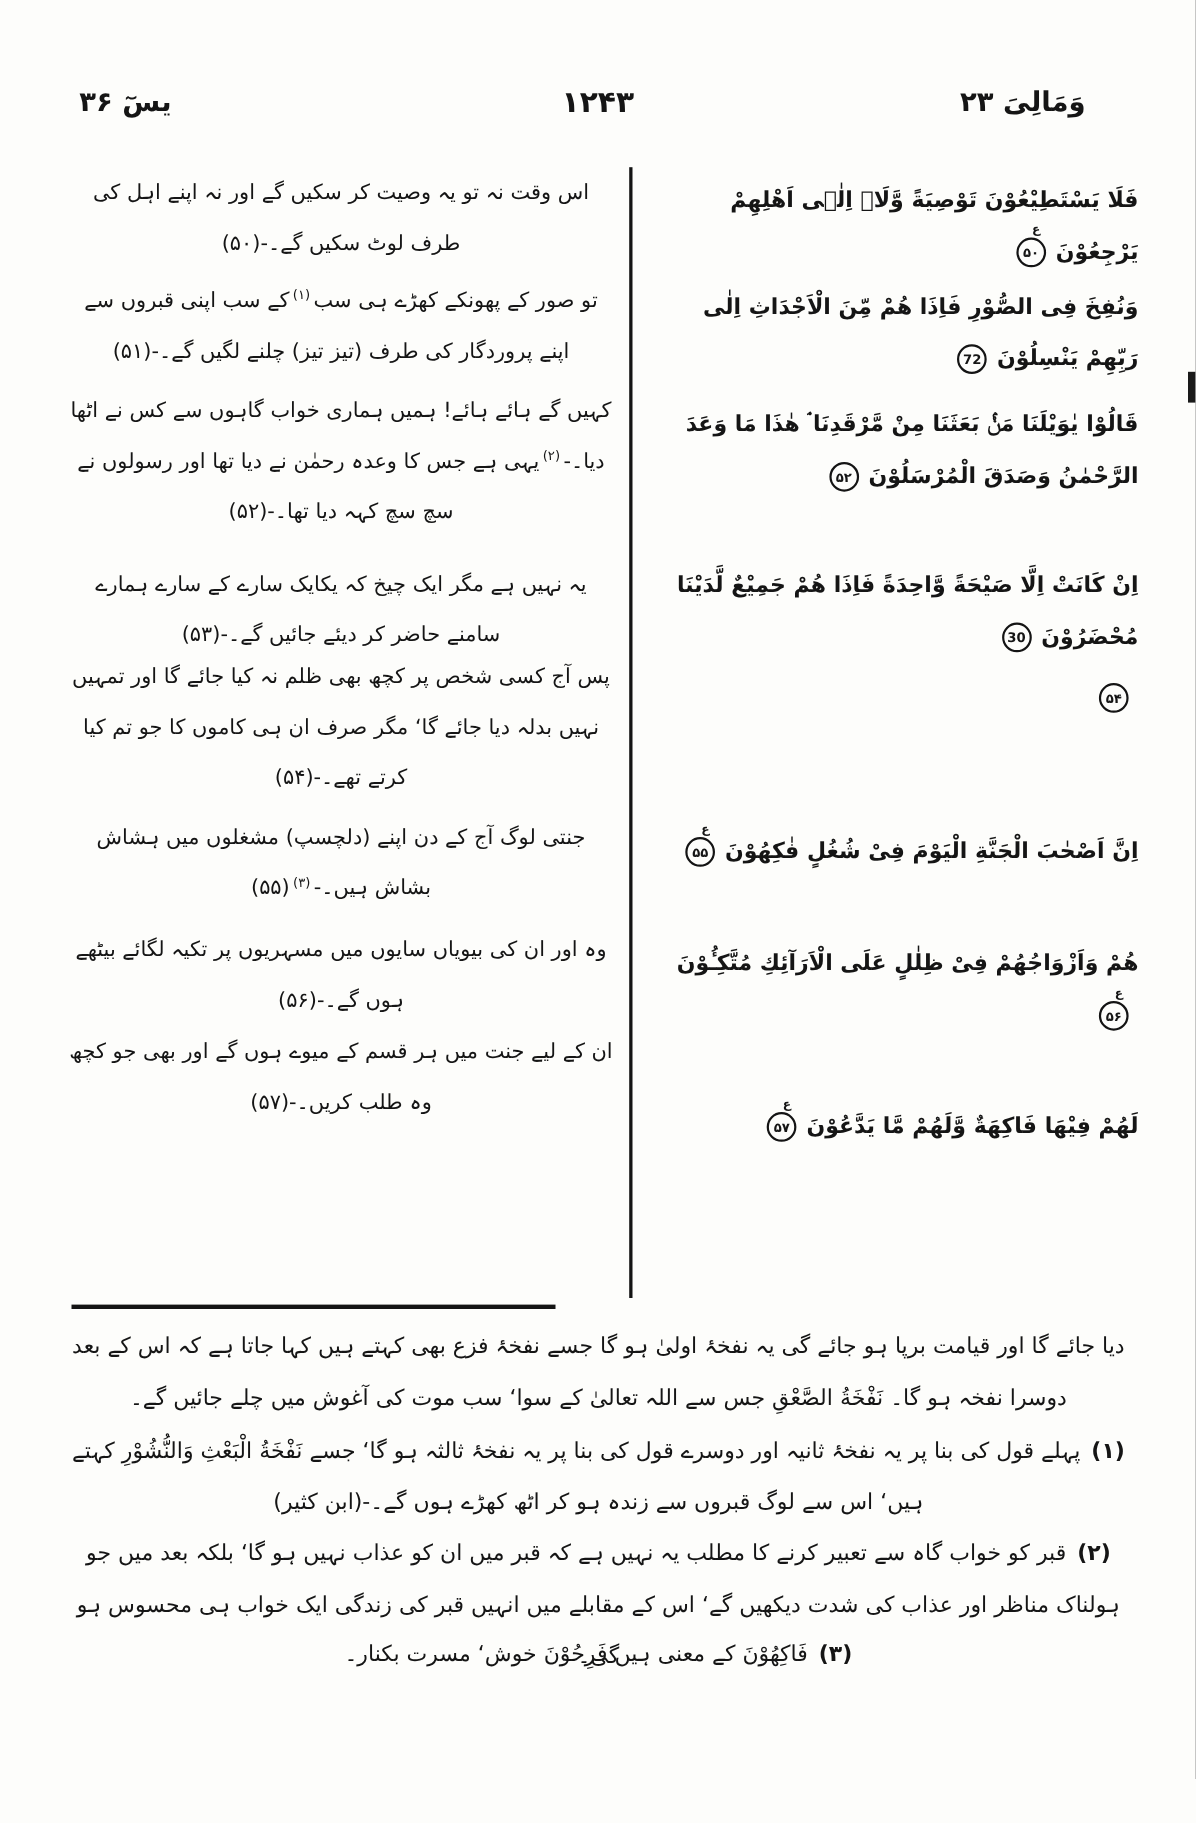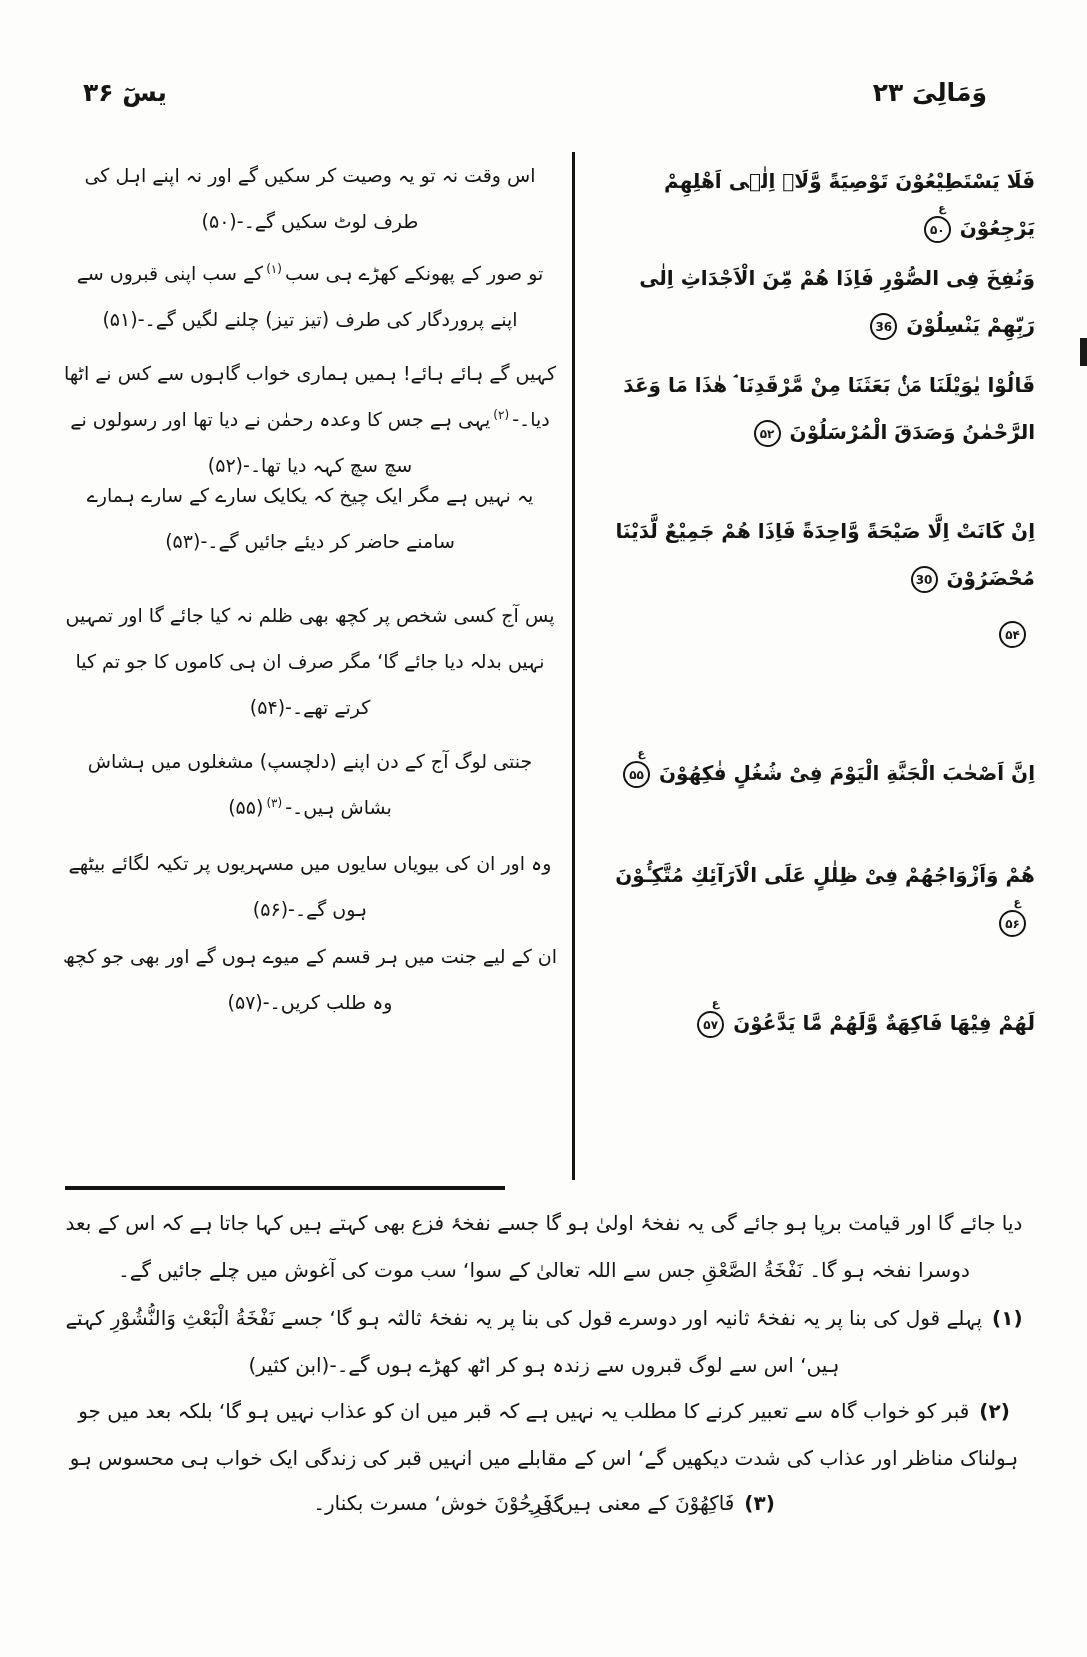--- a/index.html
+++ b/index.html
@@ -8,21 +8,21 @@
     width:1087px;height:1657px;
     background:#fdfdfb;
     margin:0 auto;
     overflow:hidden;
     font-family:"DejaVu Sans", sans-serif;
     color:#151515;
     direction:rtl;
   }
   
   .hdr{position:absolute;top:78px;font-weight:bold;font-size:25px;letter-spacing:0;white-space:nowrap;}
-  .hdr-left{left:72px;margin-left:11px;}
+  .hdr-left{left:72px;}
   .hdr-center{left:0;right:0;text-align:center;font-size:27px;}
   .hdr-right{right:100px;}
   
   .divider{position:absolute;left:572px;top:152px;width:3px;height:1028px;background:#141414;}
   
   .arabic-col{position:absolute;left:588px;top:0;width:447px;}
   .ayah{
     position:absolute;right:0;width:447px;
     direction:rtl;text-align:right;
     font-size:20px;font-weight:bold;line-height:47px;
@@ -57,35 +57,36 @@
   }
   .fn-marker{font-weight:bold;margin-left:10px;}
   .scan-artifact{position:absolute;left:1080px;top:338px;width:7px;height:28px;background:#1a1a1a;}
 </style>
 </head>
 <body>
 
 <div class="page">
 
   <div class="hdr hdr-right">وَمَالِیَ ۲۳</div>
+  <div class="hdr hdr-center">۱۲۴۳</div>
   <div class="hdr hdr-left">یسٓ ۳۶</div>
 
   <div class="divider"></div>
 
   <div class="arabic-col">
     <div class="ayah" style="top:158px">
       <span>فَلَا يَسْتَطِيْعُوْنَ تَوْصِيَةً وَّلَاۤ اِلٰۤى اَهْلِهِمْ يَرْجِعُوْنَ</span><span class="ayah-num">
           <span class="ayah-mark">ع</span>
           <span>۵۰</span>
         </span>
     </div>
     <div class="ayah" style="top:255px">
       <span>وَنُفِخَ فِى الصُّوْرِ فَاِذَا هُمْ مِّنَ الْاَجْدَاثِ اِلٰى رَبِّهِمْ يَنْسِلُوْنَ</span><span class="ayah-num">
           <span class="ayah-mark"></span>
-          <span>36</span>
+          <span>72</span>
         </span>
     </div>
     <div class="ayah" style="top:362px">
       <span>قَالُوْا يٰوَيْلَنَا مَنْۢ بَعَثَنَا مِنْ مَّرْقَدِنَا ۘ هٰذَا مَا وَعَدَ الرَّحْمٰنُ وَصَدَقَ الْمُرْسَلُوْنَ</span><span class="ayah-num">
           <span class="ayah-mark"></span>
           <span>۵۲</span>
         </span>
     </div>
     <div class="ayah" style="top:508px">
       <span>اِنْ كَانَتْ اِلَّا صَيْحَةً وَّاحِدَةً فَاِذَا هُمْ جَمِيْعٌ لَّدَيْنَا مُحْضَرُوْنَ</span><span class="ayah-num">
@@ -116,21 +117,21 @@
           <span class="ayah-mark">ع</span>
           <span>۵۷</span>
         </span>
     </div>
   </div>
 
   <div class="urdu-col">
     <p class="upar" style="top:152px">اس وقت نہ تو یہ وصیت کر سکیں گے اور نہ اپنے اہل کی طرف لوٹ سکیں گے۔-(۵۰)</p>
     <p class="upar" style="top:250px"><span>تو صور کے پھونکے کھڑے ہی سب</span><sup>(۱)</sup><span>کے سب اپنی قبروں سے اپنے پروردگار کی طرف (تیز تیز) چلنے لگیں گے۔-(۵۱)</span></p>
     <p class="upar" style="top:350px"><span>کہیں گے ہائے ہائے! ہمیں ہماری خواب گاہوں سے کس نے اٹھا دیا۔-</span><sup>(۲)</sup><span>یہی ہے جس کا وعدہ رحمٰن نے دیا تھا اور رسولوں نے سچ سچ کہہ دیا تھا۔-(۵۲)</span></p>
-    <p class="upar" style="top:472px">یہ نہیں ہے مگر ایک چیخ کہ یکایک سارے کے سارے ہمارے سامنے حاضر کر دیئے جائیں گے۔-(۵۳)</p>
+    <p class="upar" style="top:508px">یہ نہیں ہے مگر ایک چیخ کہ یکایک سارے کے سارے ہمارے سامنے حاضر کر دیئے جائیں گے۔-(۵۳)</p>
     <p class="upar" style="top:592px">پس آج کسی شخص پر کچھ بھی ظلم نہ کیا جائے گا اور تمہیں نہیں بدلہ دیا جائے گا‘ مگر صرف ان ہی کاموں کا جو تم کیا کرتے تھے۔-(۵۴)</p>
     <p class="upar" style="top:738px"><span>جنتی لوگ آج کے دن اپنے (دلچسپ) مشغلوں میں ہشاش بشاش ہیں۔-</span><sup>(۳)</sup><span>(۵۵)</span></p>
     <p class="upar" style="top:840px">وہ اور ان کی بیویاں سایوں میں مسہریوں پر تکیہ لگائے بیٹھے ہوں گے۔-(۵۶)</p>
     <p class="upar" style="top:933px">ان کے لیے جنت میں ہر قسم کے میوے ہوں گے اور بھی جو کچھ وہ طلب کریں۔-(۵۷)</p>
   </div>
 
   <div class="fn-sep"></div>
 
   <p class="footnote" style="top:1200px"><span>دیا جائے گا اور قیامت برپا ہو جائے گی یہ نفخۂ اولیٰ ہو گا جسے نفخۂ فزع بھی کہتے ہیں کہا جاتا ہے کہ اس کے بعد دوسرا نفخہ ہو گا۔ نَفْخَةُ الصَّعْقِ جس سے اللہ تعالیٰ کے سوا‘ سب موت کی آغوش میں چلے جائیں گے۔</span></p>
   <p class="footnote" style="top:1295px"><span class="fn-marker">(۱)</span><span>پہلے قول کی بنا پر یہ نفخۂ ثانیہ اور دوسرے قول کی بنا پر یہ نفخۂ ثالثہ ہو گا‘ جسے نَفْخَةُ الْبَعْثِ وَالنُّشُوْرِ کہتے ہیں‘ اس سے لوگ قبروں سے زندہ ہو کر اٹھ کھڑے ہوں گے۔-(ابن کثیر)</span></p>

